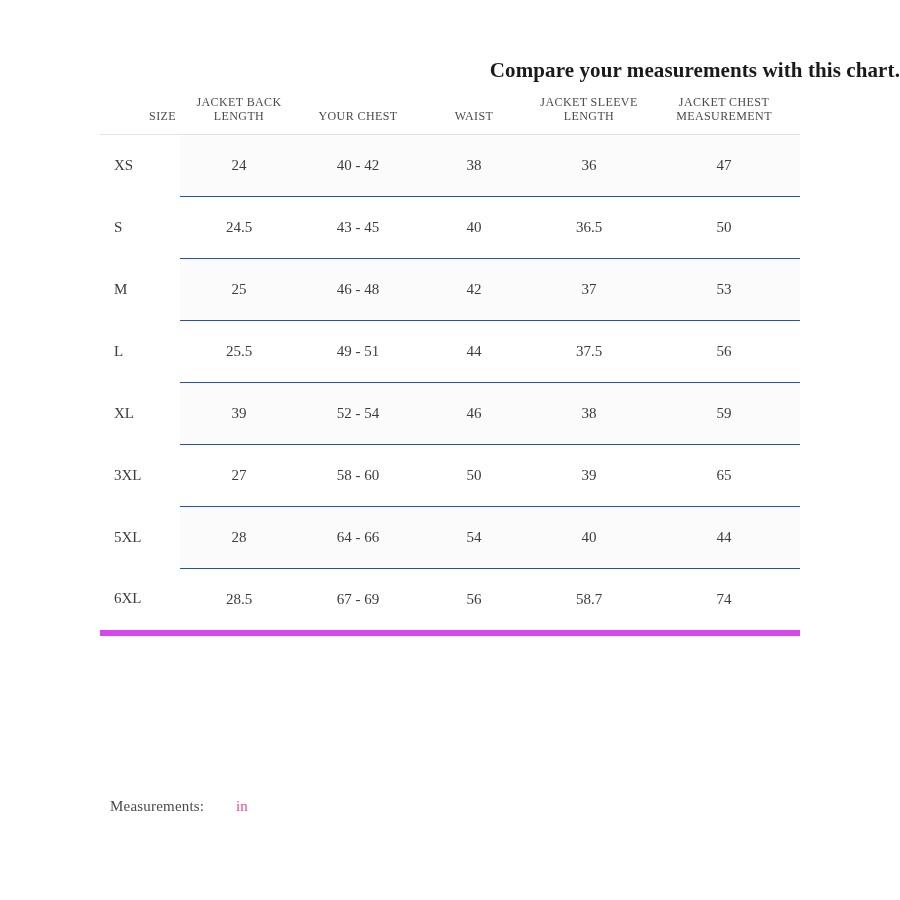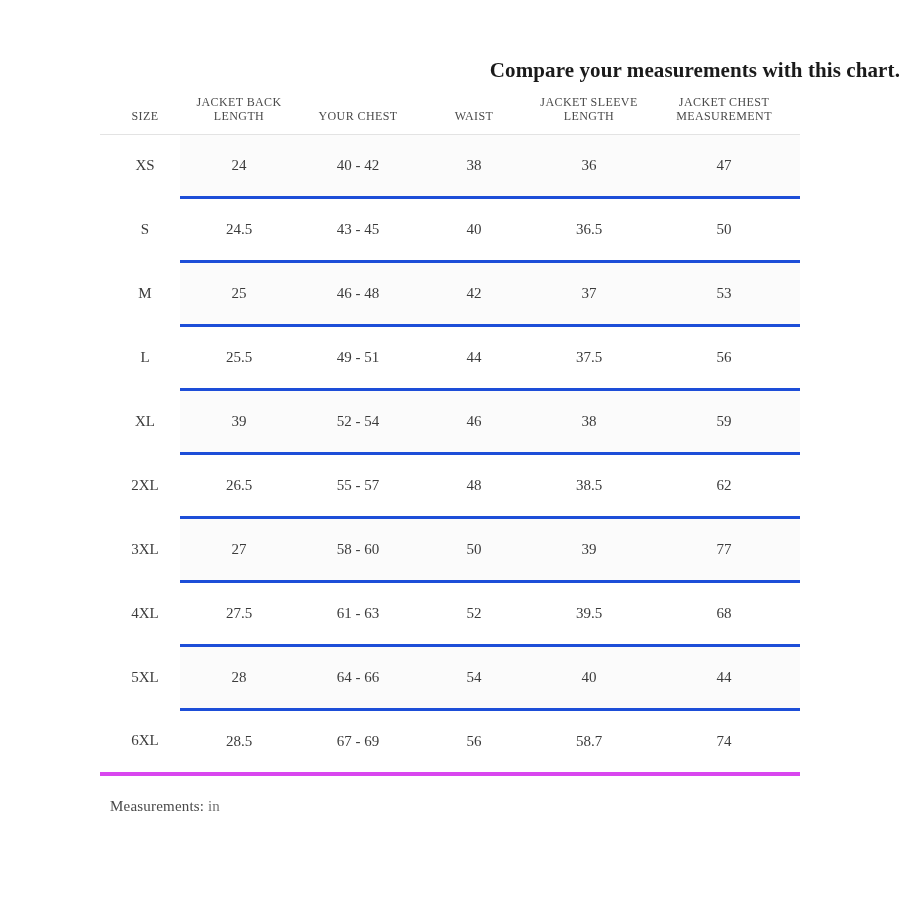--- a/index.html
+++ b/index.html
@@ -51,58 +51,59 @@
     font-size: 12px;
     color: #4a4a4a;
     letter-spacing: 0.4px;
     text-align: center;
     vertical-align: bottom;
     padding: 4px 4px 10px 4px;
     line-height: 1.15;
     text-transform: uppercase;
   }
   .size-table thead th.first {
-    text-align: center;
+    text-align: right;
     padding-left: 14px;
   }
   .size-table thead tr {
     border-bottom: 1px solid #e3e3e3;
   }
   .size-table tbody td {
     font-size: 15px;
     color: #3c3c3c;
     text-align: center;
     height: 61px;
-    border-bottom: 3px solid #1d4ed8;
+    border-bottom: 1px solid #1d4ed8;
     padding: 0 4px;
   }
   .size-table tbody tr:last-child td {
-    border-bottom: 4px solid #d946ef;
+    border-bottom: 6px solid #d946ef;
   }
   .size-table tbody td.sizecell {
-    text-align: center;
+    text-align: left;
     padding-left: 14px;
     border-bottom: none;
   }
   .size-table tbody tr:nth-child(odd) td:not(.sizecell) {
     background: #fbfbfb;
   }
   .measure-row {
     position: absolute;
     top: 798px;
     left: 110px;
     font-size: 15px;
     color: #4a4a4a;
   }
   .measure-row .label {
     letter-spacing: 0.2px;
   }
   .measure-row .unit {
     display: inline-block;
-    color: #737373;
+    margin-left: 28px;
+    color: #ec4899;
   }
 </style>
 </head>
 <body>
 
 <div class="page">
 
   <div class="chart-title">Compare your measurements with this chart.</div>
 
   <table class="size-table">
@@ -159,42 +160,26 @@
       </tr>
       <tr>
         <td class="sizecell">XL</td>
         <td>39</td>
         <td>52 - 54</td>
         <td>46</td>
         <td>38</td>
         <td>59</td>
       </tr>
       <tr>
-        <td class="sizecell">2XL</td>
-        <td>26.5</td>
-        <td>55 - 57</td>
-        <td>48</td>
-        <td>38.5</td>
-        <td>62</td>
-      </tr>
-      <tr>
         <td class="sizecell">3XL</td>
         <td>27</td>
         <td>58 - 60</td>
         <td>50</td>
         <td>39</td>
-        <td>77</td>
-      </tr>
-      <tr>
-        <td class="sizecell">4XL</td>
-        <td>27.5</td>
-        <td>61 - 63</td>
-        <td>52</td>
-        <td>39.5</td>
-        <td>68</td>
+        <td>65</td>
       </tr>
       <tr>
         <td class="sizecell">5XL</td>
         <td>28</td>
         <td>64 - 66</td>
         <td>54</td>
         <td>40</td>
         <td>44</td>
       </tr>
       <tr>

